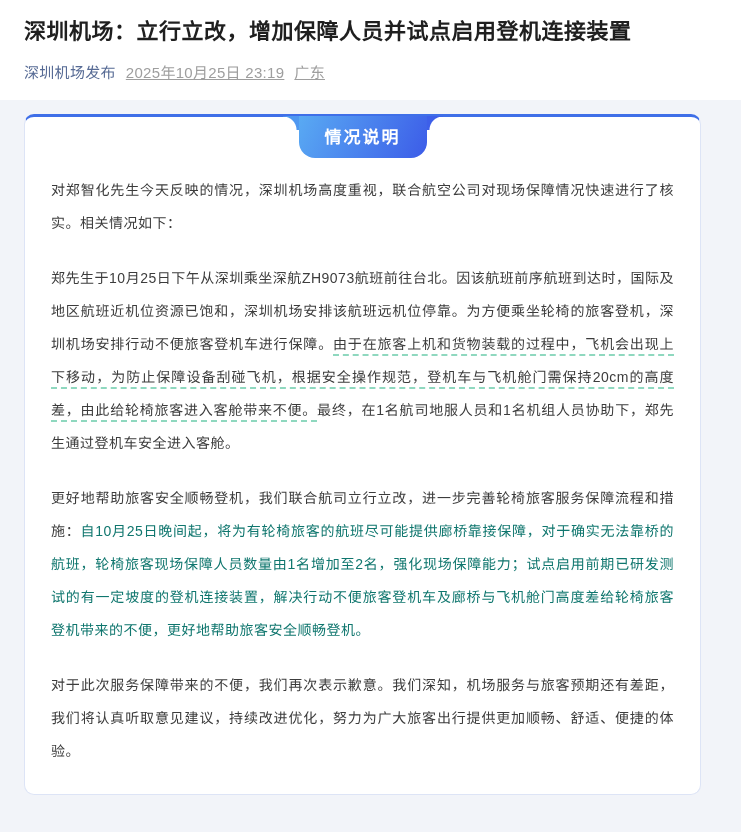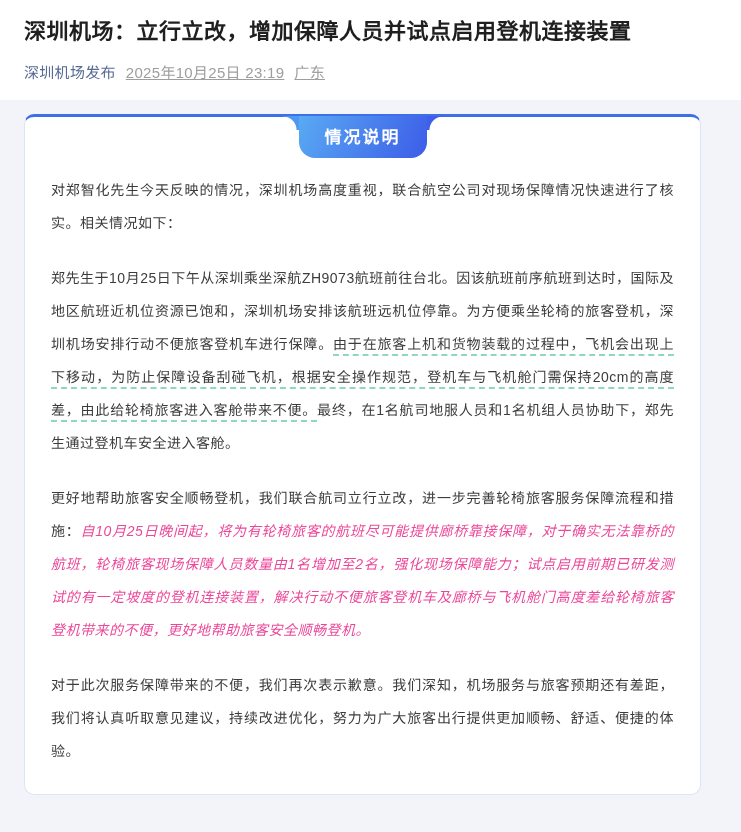--- a/index.html
+++ b/index.html
@@ -85,21 +85,21 @@
     line-height: 33px;
     color: #3c3c3c;
     text-align: justify;
     letter-spacing: 0.5px;
   }
   .card p:first-of-type { margin-top: 16px; }
   .underline-note {
     text-decoration: underline dashed #8fd8bf 2px;
     text-underline-offset: 6px;
   }
-  .highlight-blue { color: #ec4899; font-style: italic; }
+  .highlight-blue { color: #0f766e; }
 </style>
 </head>
 <body>
 
 <div class="header">
   <h1 class="article-title">深圳机场：立行立改，增加保障人员并试点启用登机连接装置</h1>
   <div class="byline">
     <a class="account-name">深圳机场发布</a>
     <span class="meta">2025年10月25日 23:19</span>
     <span class="meta">广东</span>

